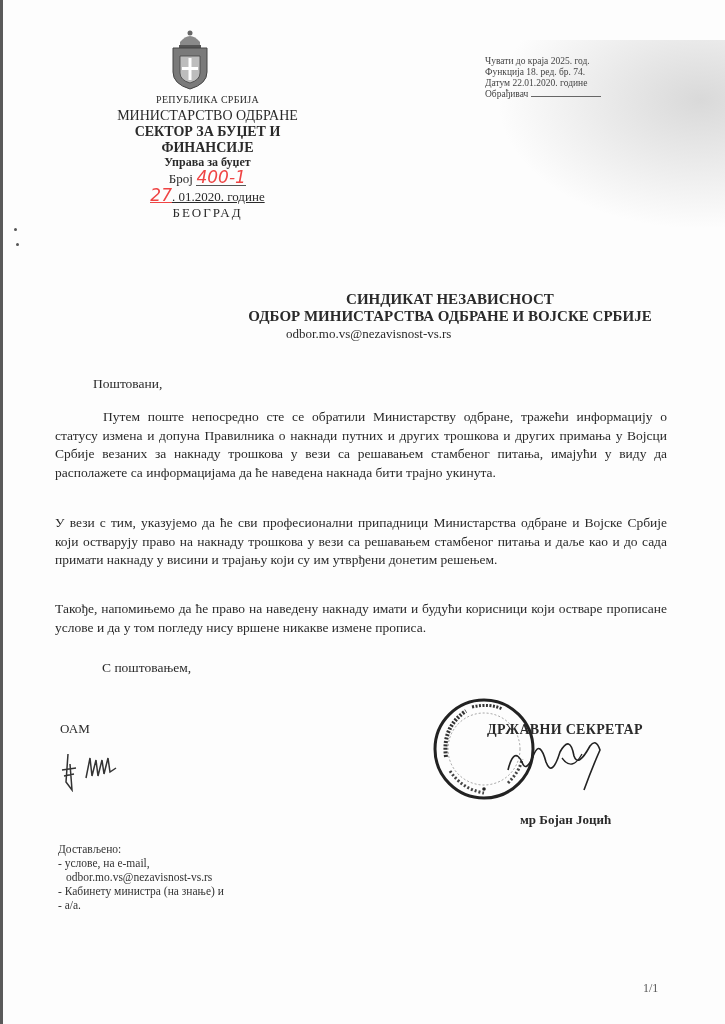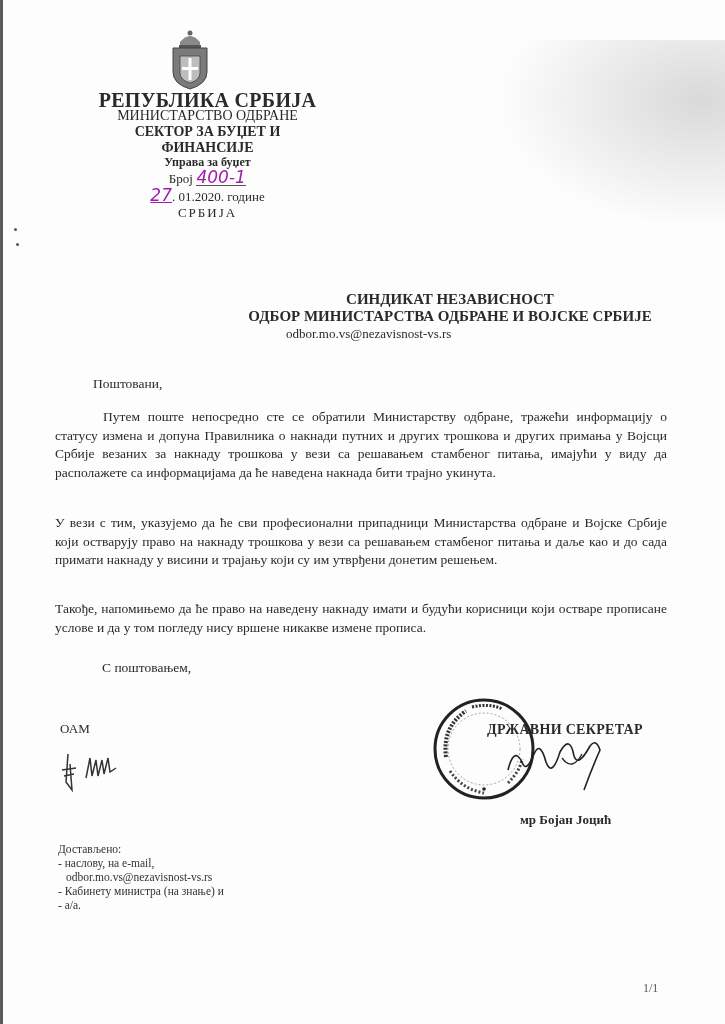--- a/index.html
+++ b/index.html
@@ -13,28 +13,28 @@
     .left-edge { position: absolute; left: 0; top: 0; width: 3px; height: 1024px; background: #5a5a5a; }
     .scan-noise {
       position: absolute; left: 480px; top: 40px; width: 245px; height: 200px;
       background: radial-gradient(ellipse at 90% 30%, rgba(150,150,150,0.35), rgba(255,255,255,0) 65%);
     }
     .dot { position: absolute; width: 3px; height: 3px; background: #555; border-radius: 50%; }
 
     
     .coat { position: absolute; left: 170px; top: 28px; width: 40px; height: 62px; }
     .hdr { position: absolute; left: 95px; top: 92px; width: 225px; text-align: center; line-height: 16px; }
-    .hdr .l1 { font-weight: bold; font-size: 20px; letter-spacing: 0.3px; }
+    .hdr .l1 { font-weight: normal; font-size: 10px; letter-spacing: 0.3px; }
     .hdr .l2 { font-size: 14px; }
     .hdr .l3 { font-weight: bold; font-size: 14px; }
     .hdr .l4 { font-weight: bold; font-size: 12px; line-height: 13px; }
     .hdr .l5 { font-size: 13px; }
-    .hdr .l6 { font-size: 13px; }
+    .hdr .l6 { font-size: 13px; text-decoration: underline; }
     .hdr .l7 { font-size: 13px; letter-spacing: 2px; }
-    .hand { font-family: "DejaVu Sans", sans-serif; font-style: italic; color: #a21caf; font-size: 17px; }
+    .hand { font-family: "DejaVu Sans", sans-serif; font-style: italic; color: #ef4444; font-size: 17px; }
     .under { display: inline-block; border-bottom: 1px solid #555; min-width: 50px; text-align: center; }
 
     
     .archive { position: absolute; left: 485px; top: 56px; font-size: 9.5px; line-height: 11px; color: #444; }
     .archive .blank { display: inline-block; width: 70px; border-bottom: 1px solid #666; }
 
     
     .recip { position: absolute; left: 230px; top: 291px; width: 440px; text-align: center; line-height: 17px; }
     .recip .b { font-weight: bold; font-size: 15px; }
     .recip .mail { font-size: 13px; text-align: left; padding-left: 56px; }
@@ -87,23 +87,29 @@
     <div class="l2">МИНИСТАРСТВО ОДБРАНЕ</div>
     <div class="l3">СЕКТОР ЗА БУЏЕТ И ФИНАНСИЈЕ</div>
     <div class="l4">Управа за буџет</div>
     <div class="l5">
       <span>Број</span>
       <span class="under hand">400-1</span>
     </div>
     <div class="l6">
       <span class="hand" style="text-decoration:underline;">27</span><span>. 01.2020. године</span>
     </div>
-    <div class="l7">СРБИЈА</div>
+    <div class="l7">БЕОГРАД</div>
   </div>
 
+  <div class="archive">
+    <div>Чувати до краја 2025. год.</div>
+    <div>Функција 18. ред. бр. 74.</div>
+    <div>Датум 22.01.2020. године</div>
+    <div><span>Обрађивач</span> <span class="blank"></span></div>
+  </div>
 
   <div class="recip">
     <div class="b">СИНДИКАТ НЕЗАВИСНОСТ</div>
     <div class="b">ОДБОР МИНИСТАРСТВА ОДБРАНЕ И ВОЈСКЕ СРБИЈЕ</div>
     <div class="mail">odbor.mo.vs@nezavisnost-vs.rs</div>
   </div>
 
   <div class="greeting">Поштовани,</div>
   <div class="para p1">Путем поште непосредно сте се обратили Министарству одбране, тражећи информацију о статусу измена и допуна Правилника о накнади путних и других трошкова и других примања у Војсци Србије везаних за накнаду трошкова у вези са решавањем стамбеног питања, имајући у виду да располажете са информацијама да ће наведена накнада бити трајно укинута.</div>
   <div class="para p3">Такође, напомињемо да ће право на наведену накнаду имати и будући корисници који остваре прописане услове и да у том погледу нису вршене никакве измене прописа.</div>
@@ -129,21 +135,21 @@
   <div class="sig-title">ДРЖАВНИ СЕКРЕТАР</div>
   <svg class="sig-scribble" viewBox="0 0 120 60">
     <path d="M8 38 Q14 14 22 30 Q26 42 34 22 Q40 8 46 30 Q52 46 60 20 Q70 2 74 24 Q78 36 90 14 Q96 6 100 18 Q92 36 84 58" stroke="#222" stroke-width="1.6" fill="none"></path>
     <path d="M62 26 Q72 40 82 22" stroke="#222" stroke-width="1.3" fill="none"></path>
   </svg>
   <div class="sig-name">мр Бојан Јоцић</div>
 
   <div class="delivered">
     <div>Достављено:</div>
     <ul>
-      <li><span>наслову, на e-mail,</span></li>
+      <li><span>услове, на e-mail,</span></li>
       <div class="cont">odbor.mo.vs@nezavisnost-vs.rs</div>
       <li><span>Кабинету министра (на знање) и</span></li>
       <li><span>а/а.</span></li>
     </ul>
   </div>
 
   <div class="pagenum">1/1</div>
 </div>
 
 </body></html>

